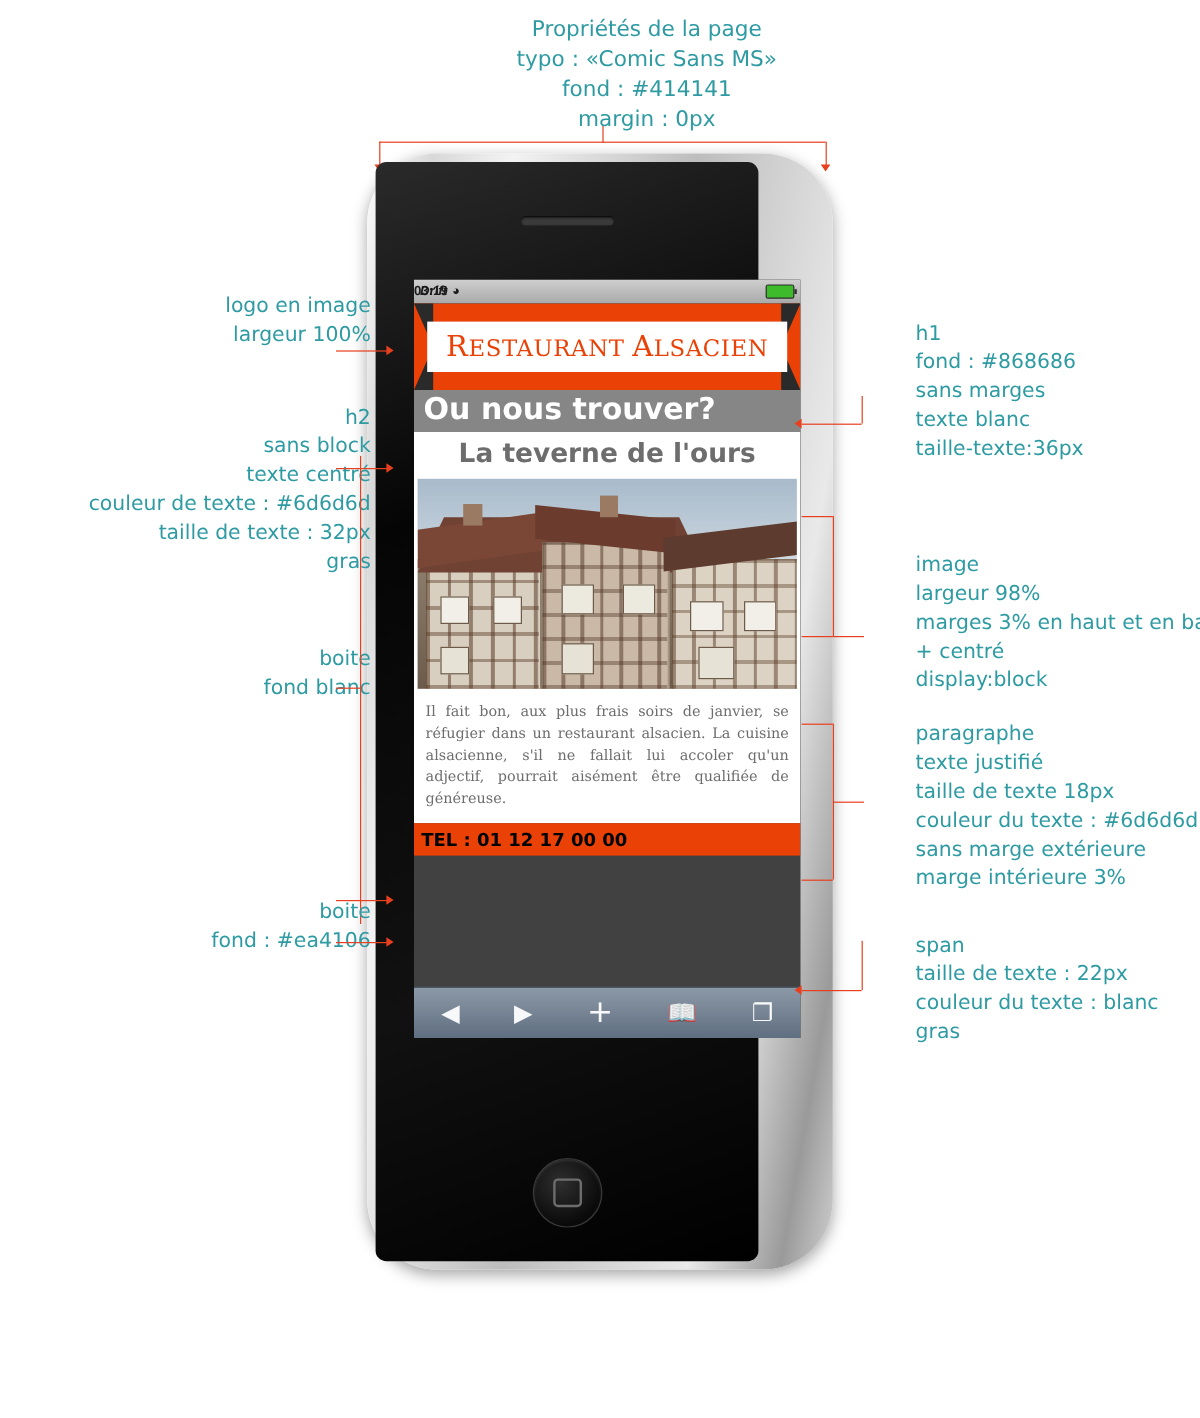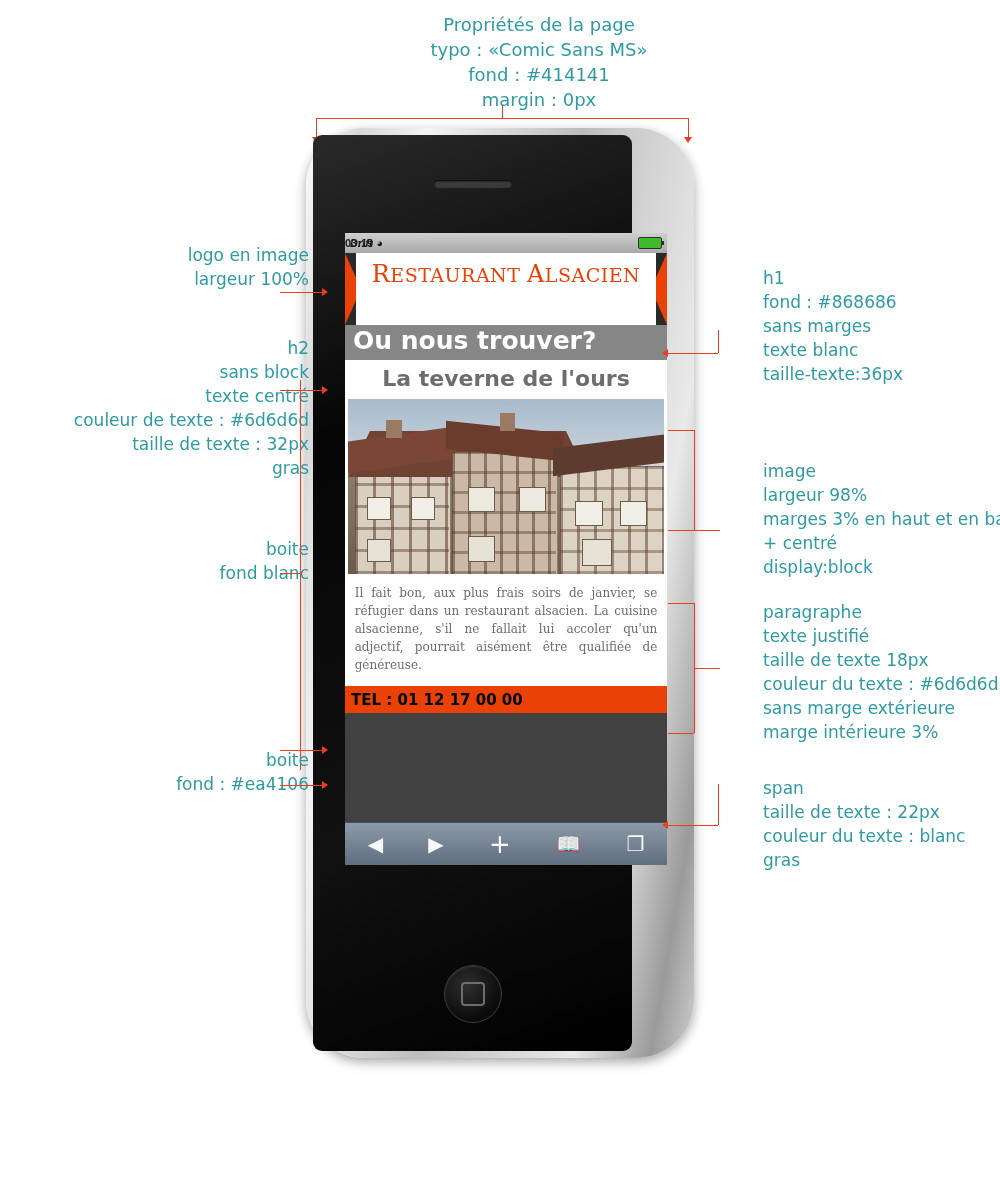--- a/index.html
+++ b/index.html
@@ -171,20 +171,21 @@
   #page {
     background: #414141;
     height: 612px;
     position: relative;
   }
   #logo-band {
     background: #ea4106;
     height: 72px;
     position: relative;
     display: flex;
+    align-items: center;
     justify-content: center;
   }
   #logo-band::before, #logo-band::after{
     content:"";
     position:absolute;
     top:0;
     width:0; height:0;
     border-top: 36px solid #2a2a2a;
     border-bottom: 36px solid #2a2a2a;
   }

